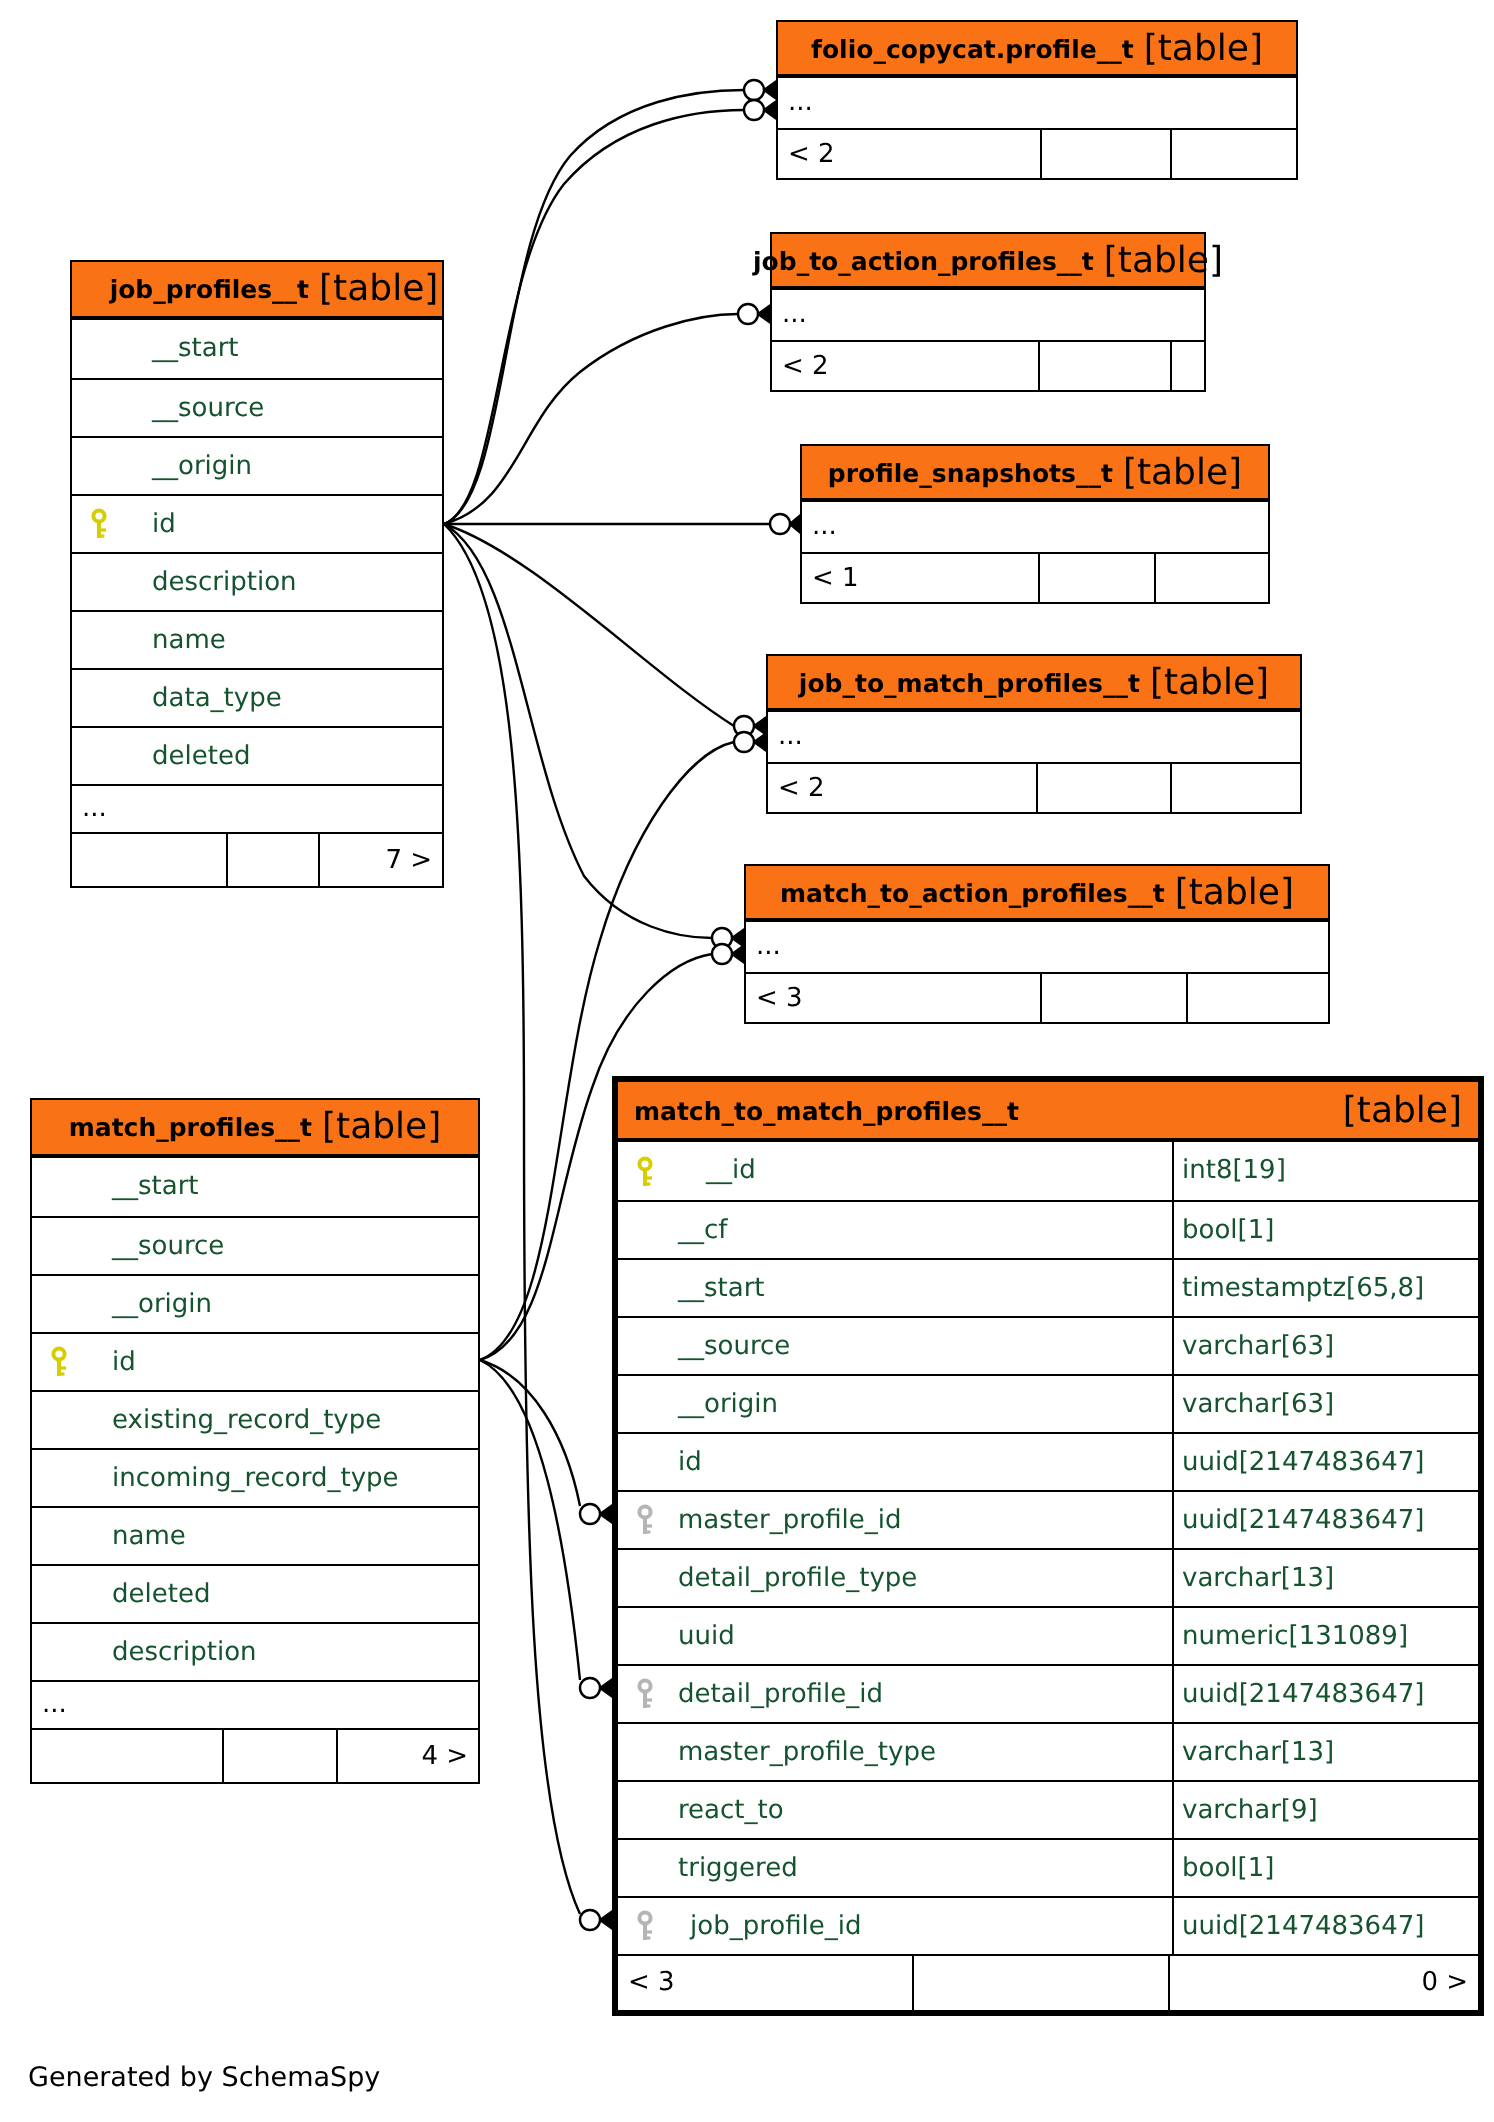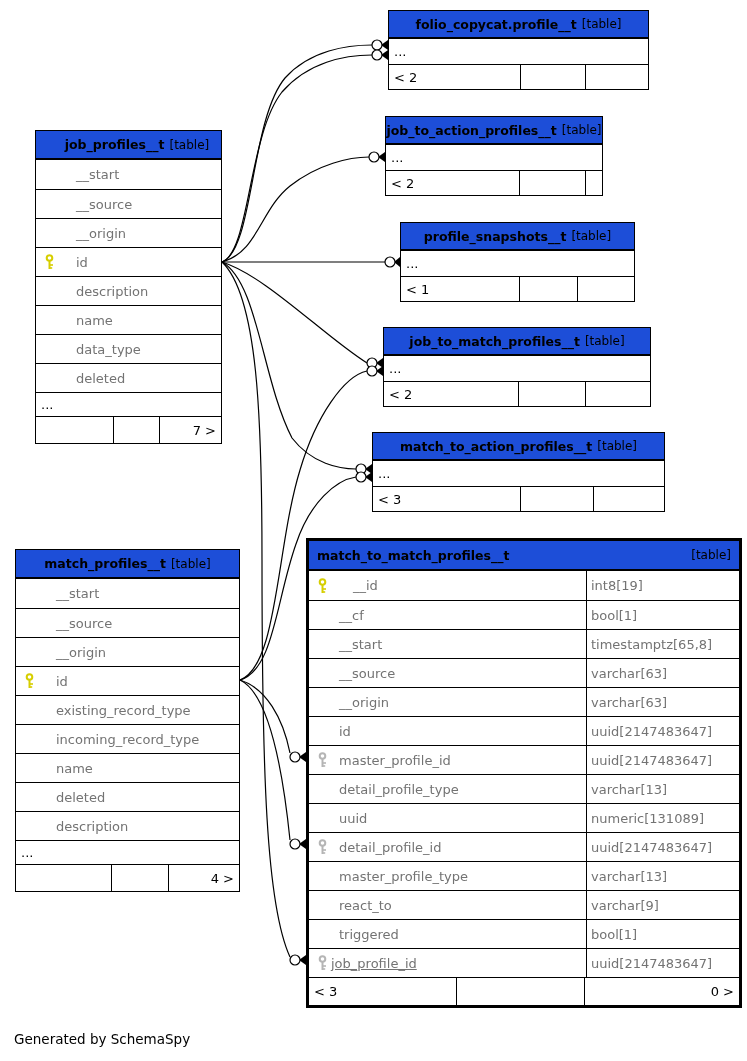--- a/index.html
+++ b/index.html
@@ -1,27 +1,27 @@
 <!DOCTYPE html>
 <html><head>
 <meta charset="utf-8">
 <style>
   html,body{margin:0;padding:0;background:#ffffff;}
   .canvas{position:relative;width:747px;height:1061px;background:#ffffff;
           font-family:"DejaVu Sans","Liberation Sans",sans-serif;overflow:hidden;}
   svg.edges{position:absolute;left:0;top:0;z-index:0;}
   .tbl{position:absolute;background:#ffffff;border:1px solid #000;box-sizing:border-box;z-index:1;}
   .tbl.thick{border-width:3px;}
-  .tbl-header{background:#1d4ed8;border-bottom:2px solid #000;display:flex;align-items:center;
+  .tbl-header{background:#f97316;border-bottom:2px solid #000;display:flex;align-items:center;
               justify-content:center;box-sizing:border-box;white-space:nowrap;}
   .tbl-header.leftalign{justify-content:space-between;padding:0 8px;}
   .tbl-title{font-weight:bold;font-size:12.5px;color:#000;}
-  .tbl-tag{font-size:12px;margin-left:5px;color:#000;}
+  .tbl-tag{font-size:18px;margin-left:5px;color:#000;}
   .rows{}
-  .row{position:relative;box-sizing:border-box;display:flex;align-items:stretch;font-size:13px;color:#737373;}
+  .row{position:relative;box-sizing:border-box;display:flex;align-items:stretch;font-size:13px;color:#14532d;}
   .row + .row{border-top:1px solid #000;}
   .keyicon{position:absolute;left:8px;top:50%;transform:translateY(-50%);line-height:0;}
   .cname{display:flex;align-items:center;box-sizing:border-box;}
   .ctype{flex:1;border-left:1px solid #000;display:flex;align-items:center;
          padding-left:4px;box-sizing:border-box;}
   .dots{border-top:1px solid #000;font-size:13px;padding-left:5px;display:flex;
         align-items:center;box-sizing:border-box;color:#000;}
   .dots.first{border-top:none;}
   .footer{border-top:1px solid #000;display:flex;box-sizing:border-box;font-size:13px;color:#000;}
   .fcell{box-sizing:border-box;display:flex;align-items:center;padding:0 5px;}
@@ -318,21 +318,21 @@
             <span class="cname" style="padding-left: 30px; width: 277px;">triggered</span>
             <span class="ctype">bool[1]</span>
           </div>
           <div class="row" style="height: 29px;">
             <span class="keyicon"><svg width="11" height="16" viewBox="0 0 11 16">
                 <circle cx="5.5" cy="4" r="2.8" fill="#ffffff" stroke="#b5b5b5" stroke-width="2"></circle>
                 <line x1="5.5" y1="6.8" x2="5.5" y2="15" stroke="#b5b5b5" stroke-width="2"></line>
                 <line x1="5.5" y1="11" x2="9" y2="11" stroke="#b5b5b5" stroke-width="1.6"></line>
                 <line x1="5.5" y1="14" x2="8.2" y2="14" stroke="#b5b5b5" stroke-width="1.6"></line>
               </svg></span>
-            <span class="cname" style="padding-left: 22px; width: 277px; text-decoration: underline;">job_profile_id</span>
+            <span class="cname" style="padding-left: 36px; width: 277px;">job_profile_id</span>
             <span class="ctype">uuid[2147483647]</span>
           </div>
         </div>
         <div class="footer" style="height: 28px;">
           <div class="fcell" style="width: 147px;">&lt; 3</div>
           <div class="fcell" style="width: 128px;"></div>
           <div class="fcell grow">0 &gt;</div>
         </div>
       </div>
     </div>

